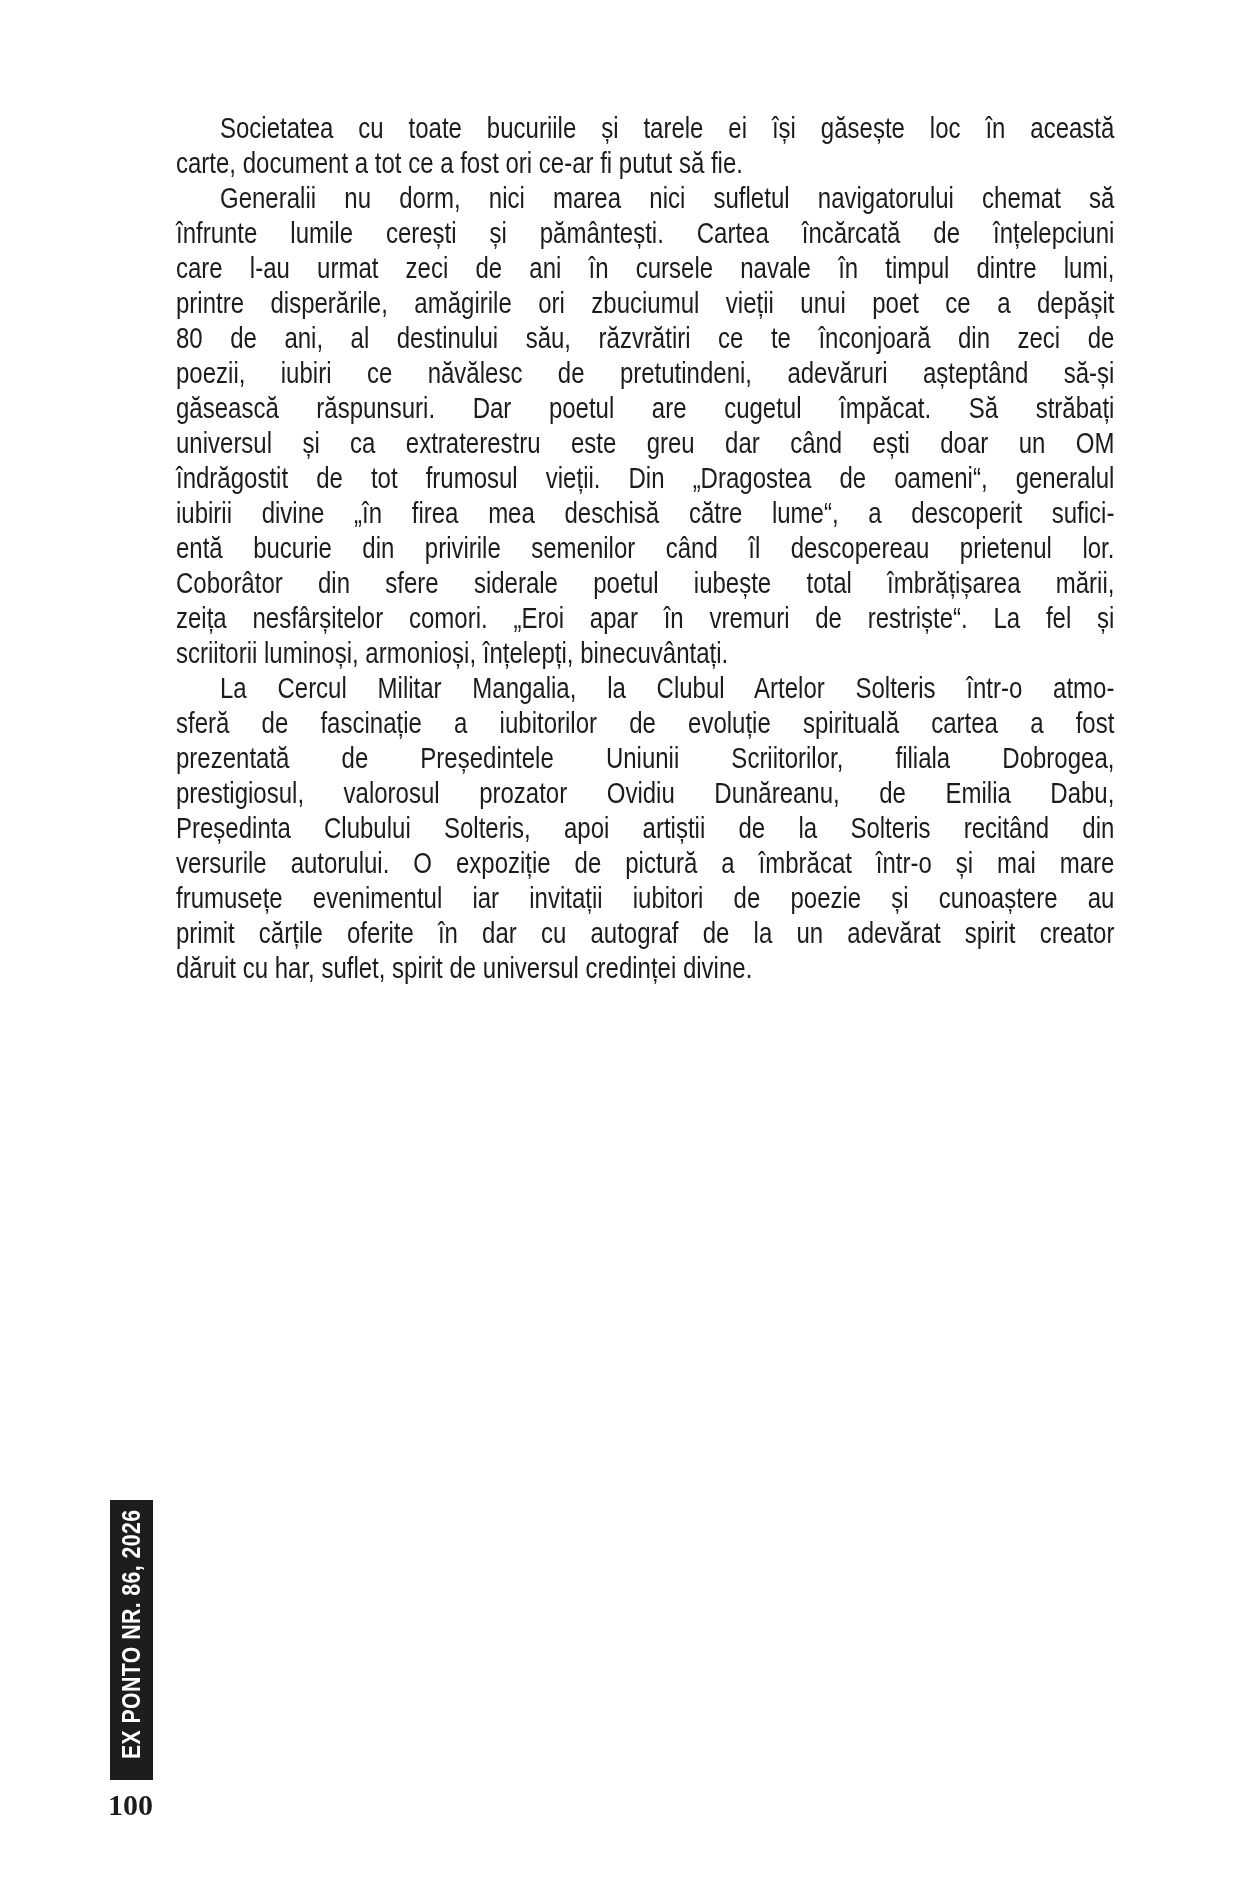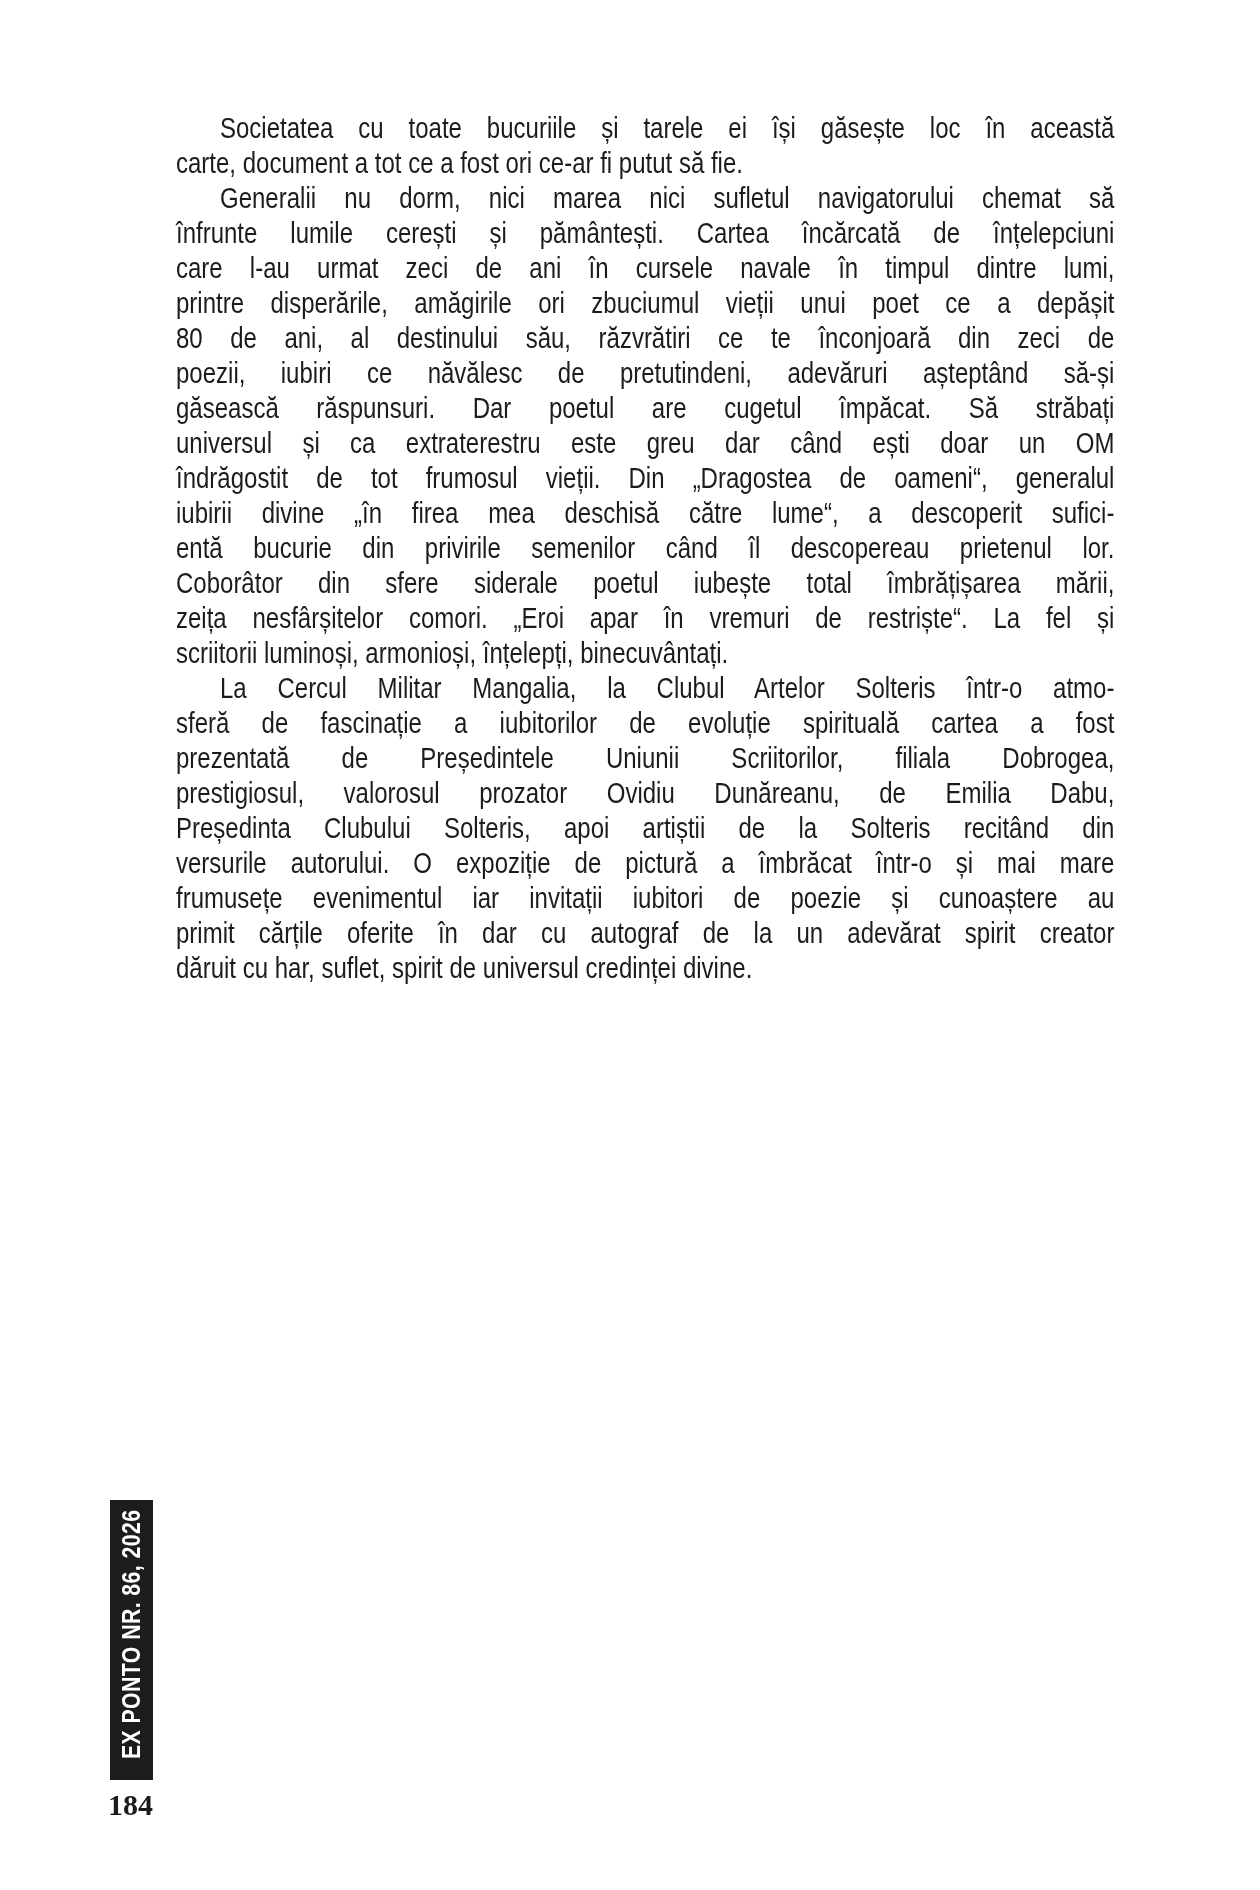--- a/index.html
+++ b/index.html
@@ -108,15 +108,15 @@
       <div class="line">versurile autorului. O expoziție de pictură a îmbrăcat într-o și mai mare</div>
       <div class="line">frumusețe evenimentul iar invitații iubitori de poezie și cunoaștere au</div>
       <div class="line">primit cărțile oferite în dar cu autograf de la un adevărat spirit creator</div>
       <div class="line last">dăruit cu har, suflet, spirit de universul credinței divine.</div>
     </div>
 
   <div class="spine">
     <div class="spine-label">EX PONTO NR. 86, 2026</div>
   </div>
 
-  <div class="page-number">184</div>
+  <div class="page-number">100</div>
 
 </div>
 
 </body></html>

